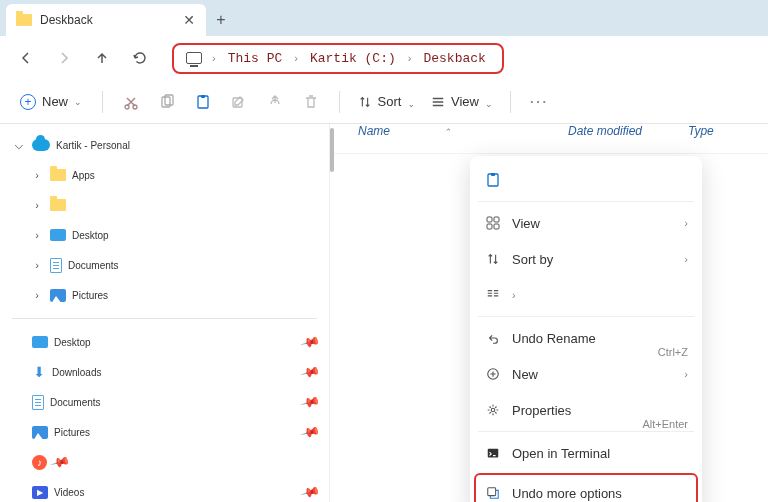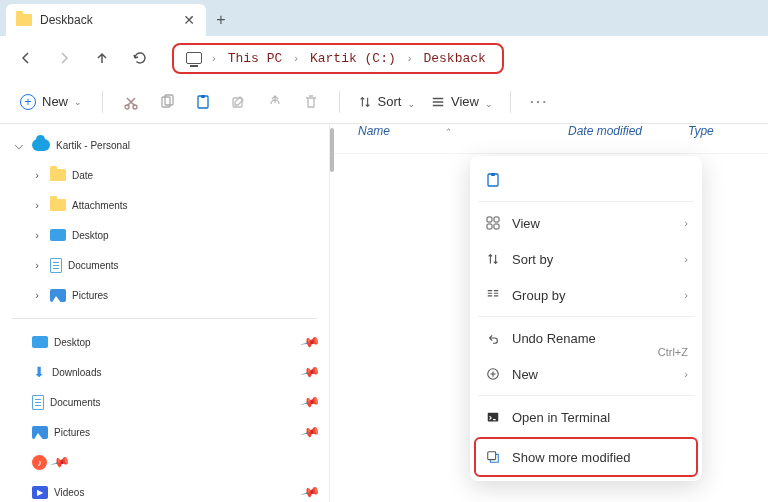--- a/index.html
+++ b/index.html
@@ -189,26 +189,25 @@
 
   <div class="sidebar">
     <div class="tree-item">
       <span class="tree-chevron">⌵</span>
       <div class="cloud-icon"></div>
       <span class="tree-label">Kartik - Personal</span>
     </div>
     <div class="tree-item tree-sub">
       <span class="tree-chevron">›</span>
       <div class="folder-ico"></div>
-      <span class="tree-label">Date</span>
+      <span class="tree-label">Apps</span>
     </div>
     <div class="tree-item tree-sub">
       <span class="tree-chevron">›</span>
       <div class="folder-ico"></div>
-      <span class="tree-label">Attachments</span>
     </div>
     <div class="tree-item tree-sub">
       <span class="tree-chevron">›</span>
       <div class="desk-ico"></div>
       <span class="tree-label">Desktop</span>
     </div>
     <div class="tree-item tree-sub">
       <span class="tree-chevron">›</span>
       <div class="doc-ico"></div>
       <span class="tree-label">Documents</span>
@@ -296,21 +295,20 @@
         </div>
         <span class="ctxlabel">Sort by</span>
         <span class="ctxchev">›</span>
       </div>
       <div class="ctxrow">
         <div class="ctxicon">
           <svg width="14" height="14" viewBox="0 0 16 16">
               <path d="M2 3h5M2 6h5M2 9h5M9 3h5M9 6h5M9 9h5" stroke="#555" stroke-width="1.3"></path>
             </svg>
         </div>
-        <span class="ctxlabel">Group by</span>
         <span class="ctxchev">›</span>
       </div>
       <div class="ctxsep"></div>
       <div class="ctxrow">
         <div class="ctxicon">
           <svg width="14" height="14" viewBox="0 0 16 16">
               <path d="M4 8h6a3 3 0 0 1 0 6H8M4 8l3-3M4 8l3 3" fill="none" stroke="#555" stroke-width="1.3"></path>
             </svg>
         </div>
         <span class="ctxlabel">Undo Rename</span>
@@ -318,37 +316,47 @@
       </div>
       <div class="ctxrow">
         <div class="ctxicon">
           <svg width="14" height="14" viewBox="0 0 16 16">
               <circle cx="8" cy="8" r="6" fill="none" stroke="#555" stroke-width="1.3"></circle>
               <path d="M8 5v6M5 8h6" stroke="#555" stroke-width="1.3"></path>
             </svg>
         </div>
         <span class="ctxlabel">New</span>
         <span class="ctxchev">›</span>
+      </div>
+      <div class="ctxrow">
+        <div class="ctxicon">
+          <svg width="14" height="14" viewBox="0 0 16 16">
+              <circle cx="8" cy="8" r="2" fill="none" stroke="#555" stroke-width="1.3"></circle>
+              <path d="M8 2v2M8 12v2M2 8h2M12 8h2M4 4l1.5 1.5M12 4l-1.5 1.5M4 12l1.5-1.5M12 12l-1.5-1.5" stroke="#555" stroke-width="1.3"></path>
+            </svg>
+        </div>
+        <span class="ctxlabel">Properties</span>
+        <span class="ctxhint">Alt+Enter</span>
       </div>
       <div class="ctxsep"></div>
       <div class="ctxrow">
         <div class="ctxicon">
           <svg width="14" height="14" viewBox="0 0 16 16">
               <rect x="2" y="3" width="12" height="10" rx="1" fill="#333"></rect>
               <path d="M4 7l2 2-2 2M8 11h3" stroke="#fff" stroke-width="1.2" fill="none"></path>
             </svg>
         </div>
         <span class="ctxlabel">Open in Terminal</span>
       </div>
       <div class="ctx-highlight">
         <div class="ctxrow">
           <div class="ctxicon">
             <svg width="14" height="14" viewBox="0 0 16 16">
                 <rect x="2" y="2" width="9" height="9" rx="1" fill="none" stroke="#555" stroke-width="1.2"></rect>
                 <path d="M11 5h3v9H5v-3" fill="none" stroke="#2a7de0" stroke-width="1.2"></path>
               </svg>
           </div>
-          <span class="ctxlabel">Show more modified</span>
+          <span class="ctxlabel">Undo more options</span>
         </div>
       </div>
     </div>
   </div>
 </div>
 
 </body></html>

